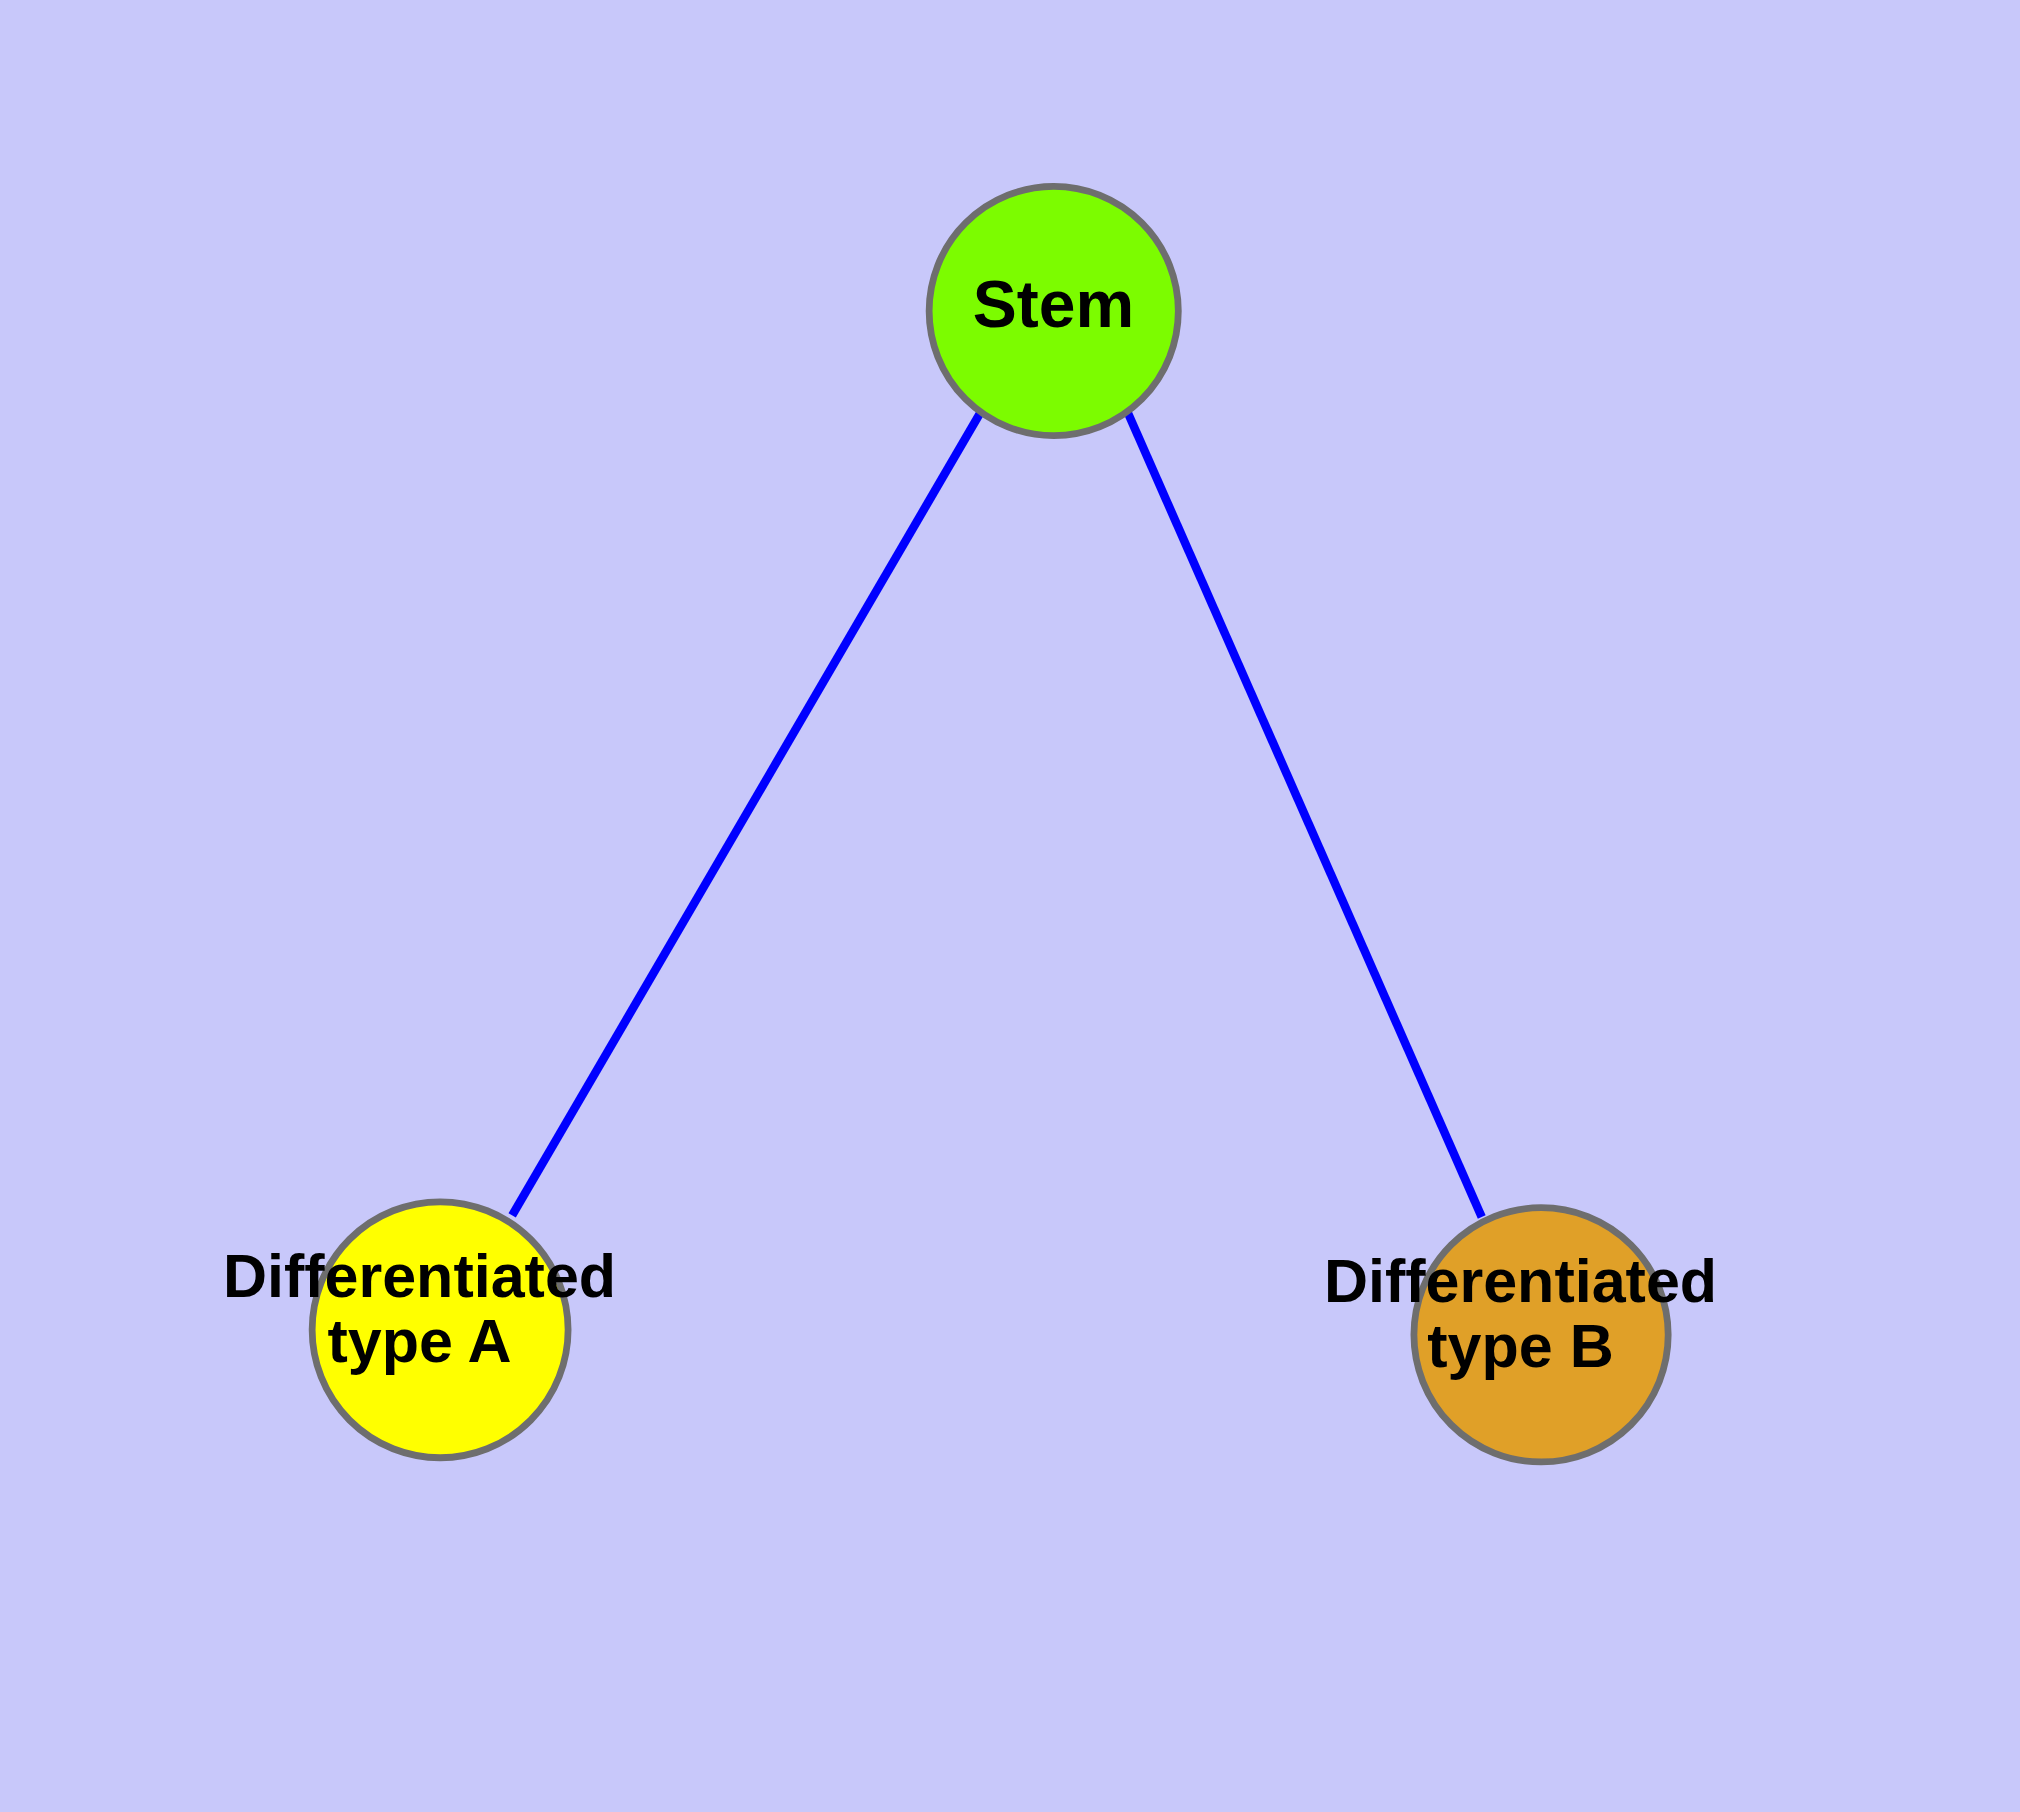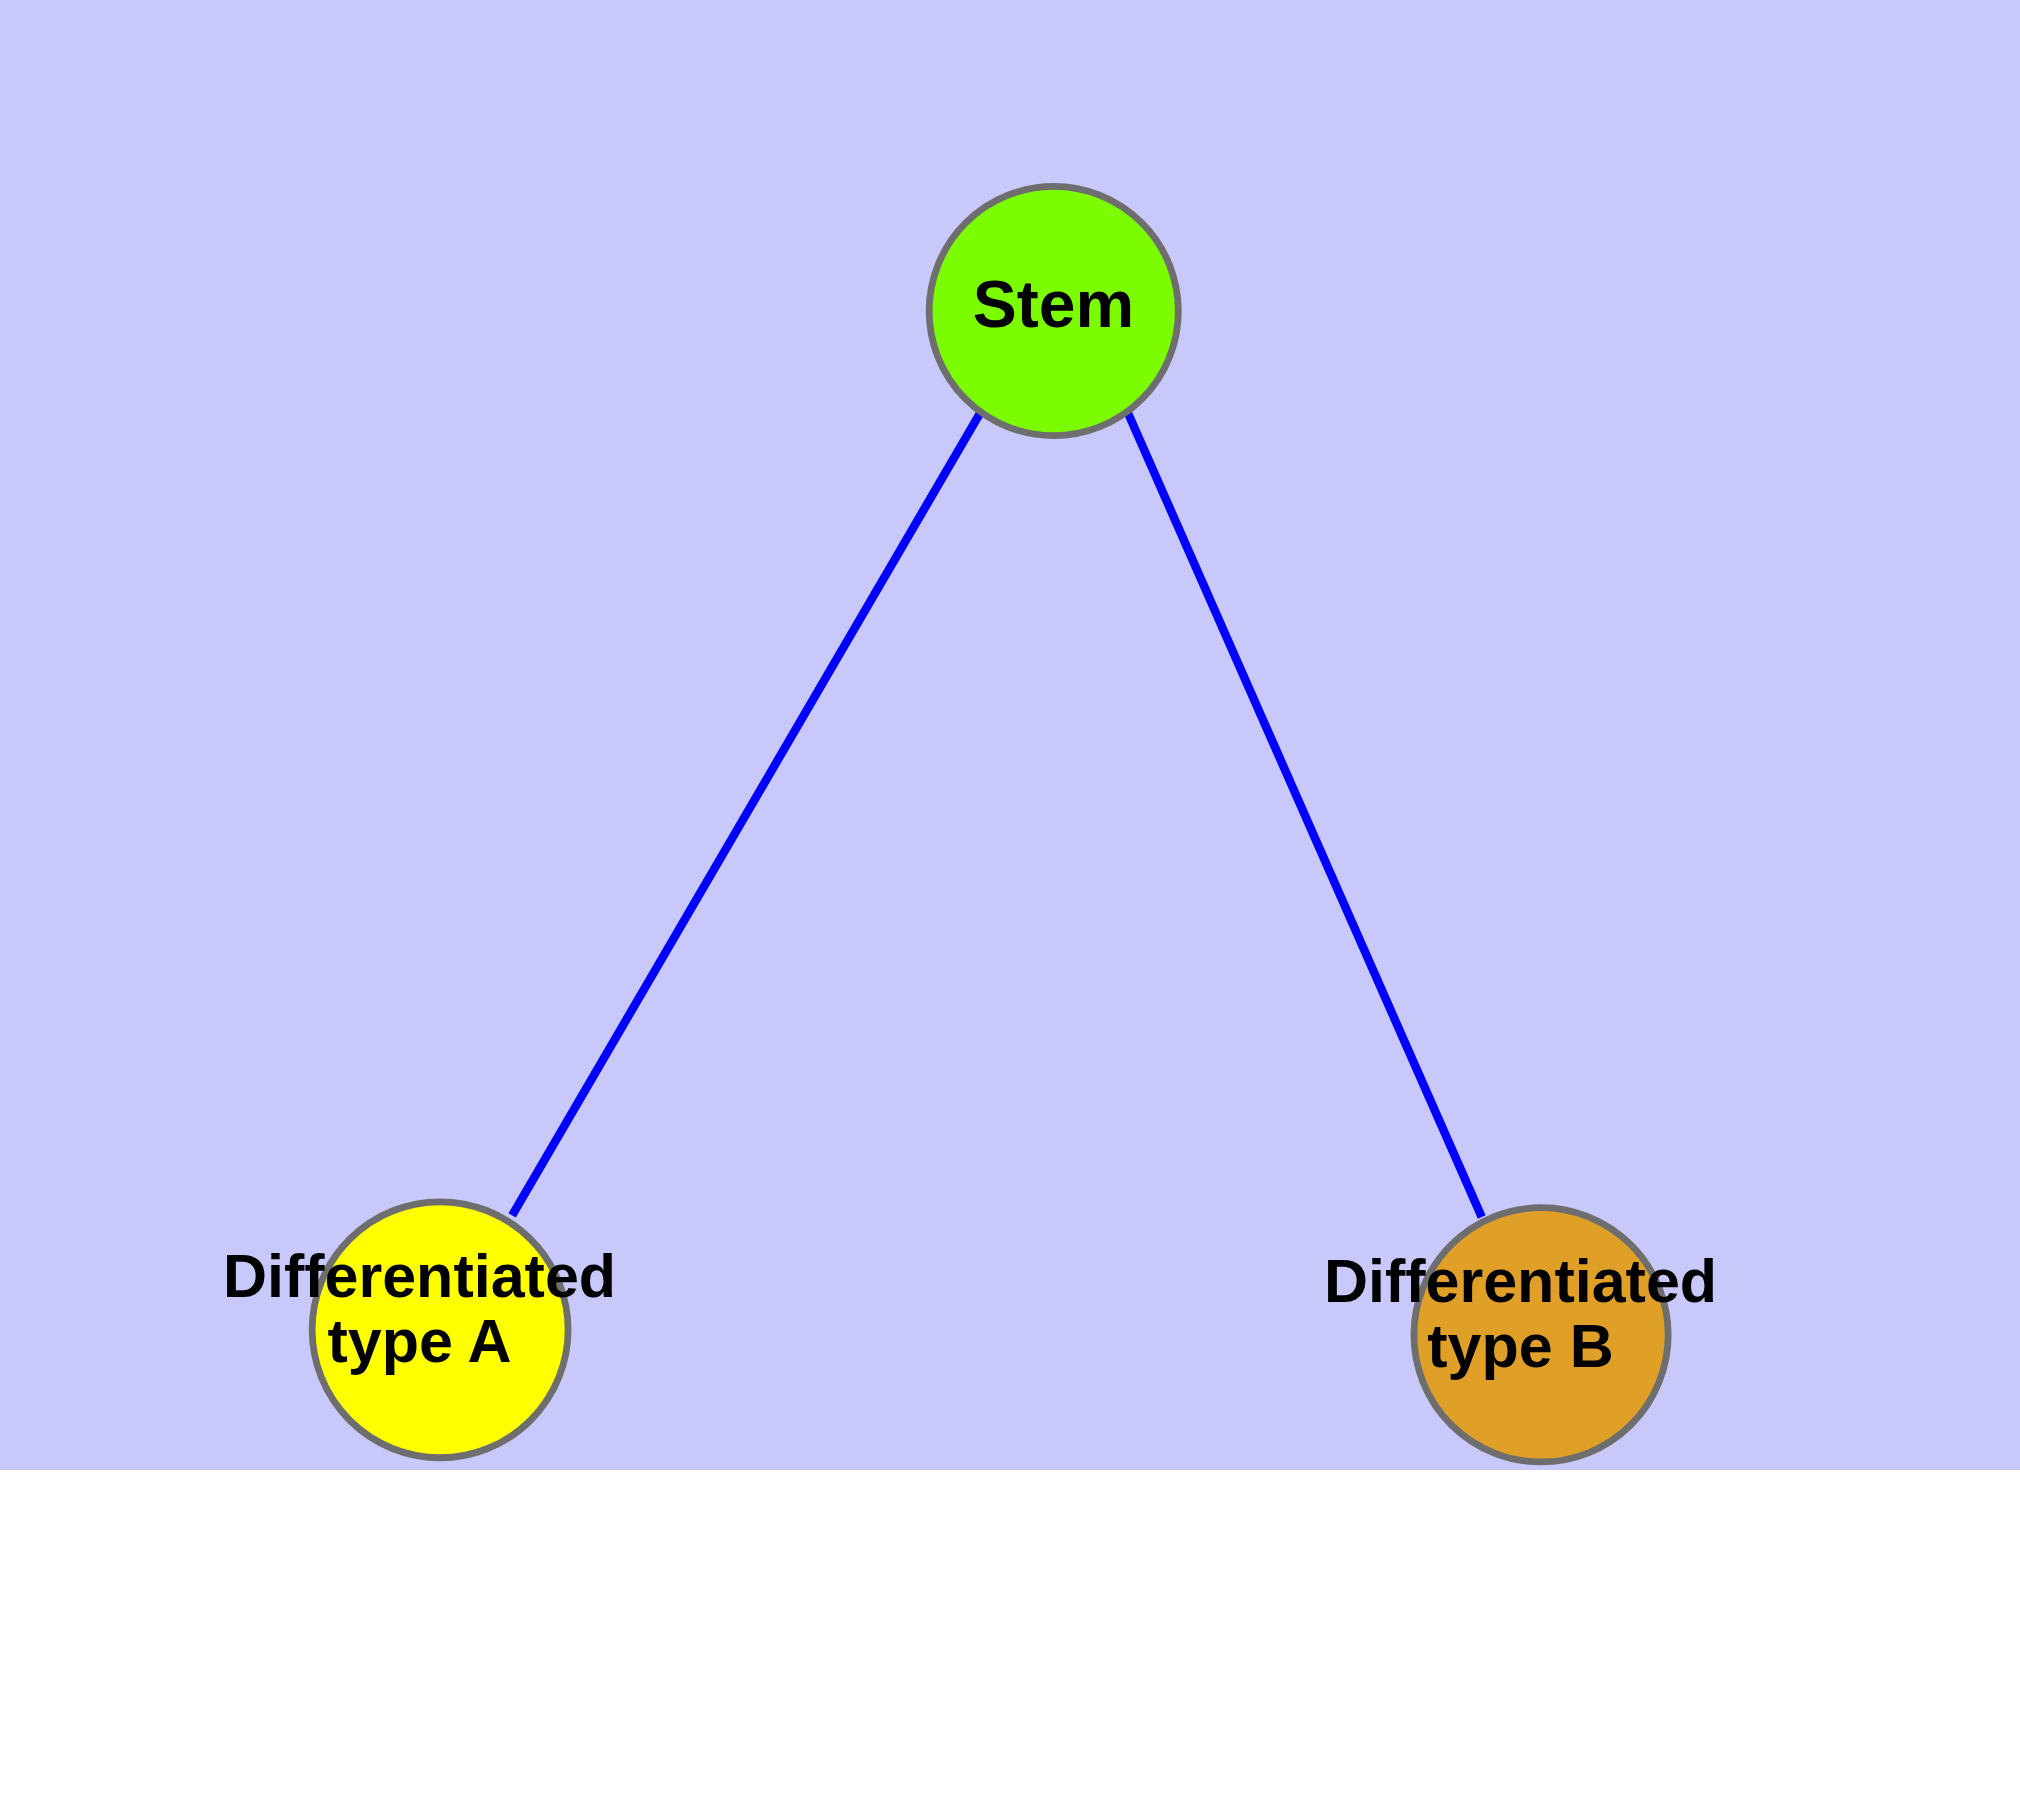--- a/index.html
+++ b/index.html
@@ -51,21 +51,21 @@
   .label-b {
     font-size: 61px;
     left: 1266px;
     top: 1249px;
     width: 509px;
   }
 </style>
 </head>
 <body>
 
-<div id="canvas" style="width: 2021px; height: 1470px; background: rgb(200, 200, 250);">
+<div id="canvas" style="width: 2021px; height: 1812px; background: rgb(200, 200, 250);">
 
   <svg id="graph-svg" viewBox="0 0 2384 2138" xmlns="http://www.w3.org/2000/svg">
 
     <rect x="0" y="0" width="2384" height="2138" fill="#c8c8fa"></rect>
 
     <g>
       <line x1="1157" y1="486" x2="604" y2="1434" stroke="#0000ff" stroke-width="10" stroke-linecap="butt"></line>
       <line x1="1330" y1="486" x2="1748" y2="1436" stroke="#0000ff" stroke-width="10" stroke-linecap="butt"></line>
     </g>
 

